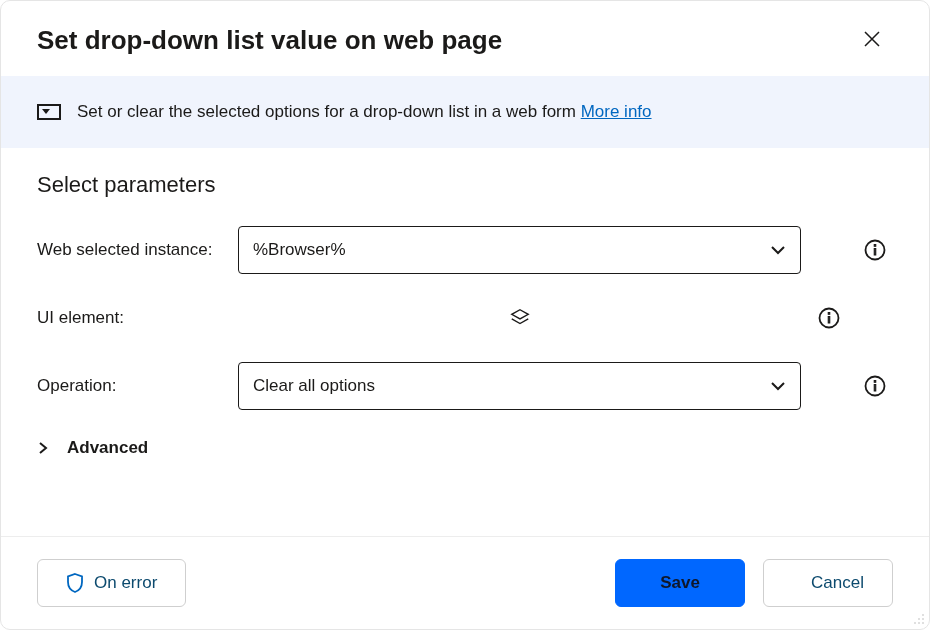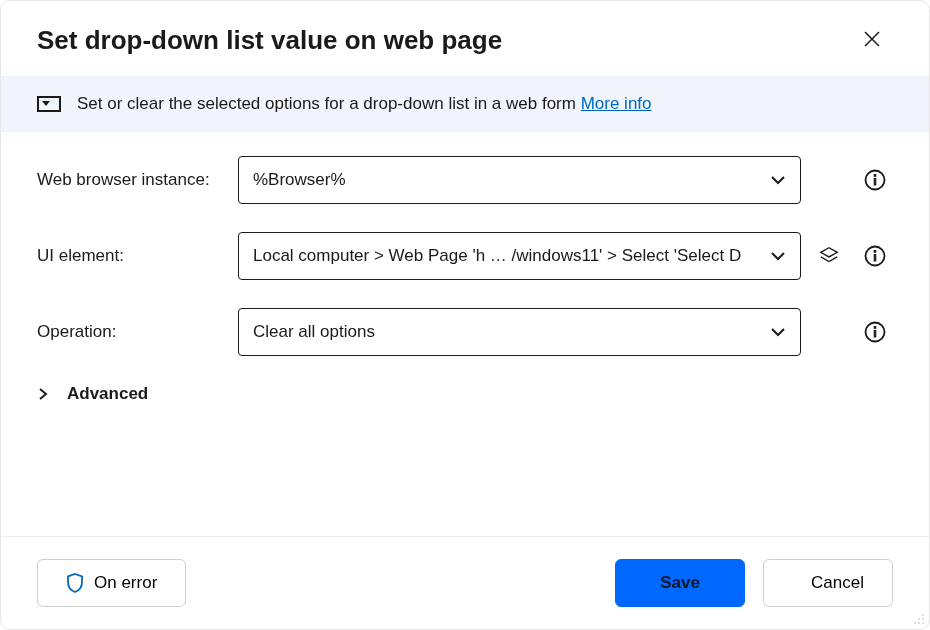--- a/index.html
+++ b/index.html
@@ -11,21 +11,21 @@
   .header {
     display: flex; justify-content: space-between; align-items: center;
     padding: 24px 44px 20px 36px;
     gap: 12px;
   }
   .header h1 { font-size: 26px; font-weight: 600; }
   .close-btn { background: none; border: none; cursor: pointer; padding: 4px; }
   .close-btn svg { width: 18px; height: 18px; stroke: #1b1a19; stroke-width: 1.5; }
 
   .info-bar {
-    background: #f0f4fd; padding: 18px 36px; display: flex; align-items: center; gap: 16px;
+    background: #f0f4fd; padding: 26px 36px; display: flex; align-items: center; gap: 16px;
     font-size: 17px; color: #1b1a19;
   }
   .info-icon-box {
     width: 24px; height: 16px; border: 2px solid #1b1a19; flex-shrink: 0;
     position: relative;
   }
   .info-icon-box::after {
     content: ""; position: absolute; left: 3px; top: 3px;
     width: 0; height: 0; border-left: 4px solid transparent; border-right: 4px solid transparent;
     border-top: 5px solid #1b1a19;
@@ -66,21 +66,21 @@
   }
   .chevron-right { width: 12px; height: 12px; }
   .chevron-right path { stroke: #1b1a19; stroke-width: 2; fill: none; }
 
   .footer {
     border-top: 1px solid #ededed; padding: 22px 36px; display: flex; justify-content: space-between; align-items: center;
   }
   .btn {
     height: 48px; border-radius: 6px; font-size: 17px; cursor: pointer;
     display: inline-flex; align-items: center; justify-content: center; gap: 10px;
-    padding: 0 28px; border: 1px solid #cfcfcf; background: #fff; color: #000000;
+    padding: 0 28px; border: 1px solid #cfcfcf; background: #fff; color: #0c4a6e;
   }
   .btn.primary { background: #0067ff; color: #0f172a; border: 1px solid #0067ff; font-weight: 600; min-width: 130px; }
   .btn.secondary { min-width: 130px; justify-content: flex-end; }
   .btn .shield { width: 18px; height: 20px; }
   .btn .shield path { stroke: #0067c0; stroke-width: 1.8; fill: none; }
 
   .footer-right { display: flex; gap: 18px; }
 
   .resize-grip {
     position: absolute; right: 4px; bottom: 4px; width: 14px; height: 14px;
@@ -104,47 +104,42 @@
   </div>
 
   <div class="info-bar">
     <span class="info-icon-box"></span>
     <span>
       <span>Set or clear the selected options for a drop-down list in a web form </span><a href="#">More info</a>
     </span>
   </div>
 
   <div class="body">
+    <div class="section-title">Select parameters</div>
 
     <div class="param-row no-extra">
-      <div class="param-label">Web browser instance:</div>
+      <div class="param-label">Web selected instance:</div>
       <div class="dropdown">
         <span class="dropdown-text">%Browser%</span>
         <svg class="chevron-down" viewBox="0 0 16 16">
             <path d="M2 5 L8 11 L14 5"></path>
           </svg>
       </div>
       <span class="extra-col-empty"></span>
       <button class="icon-btn">
         <svg class="info-circle" viewBox="0 0 22 22">
           <circle cx="11" cy="11" r="9.5"></circle>
           <rect x="10.2" y="9.5" width="1.6" height="6.5"></rect>
           <rect x="10.2" y="5.5" width="1.6" height="1.8"></rect>
         </svg>
       </button>
     </div>
 
     <div class="param-row">
       <div class="param-label">UI element:</div>
-      <div class="dropdown">
-        <span class="dropdown-text">Local computer &gt; Web Page 'h … /windows11' &gt; Select 'Select D</span>
-        <svg class="chevron-down" viewBox="0 0 16 16">
-            <path d="M2 5 L8 11 L14 5"></path>
-          </svg>
-      </div>
       <button class="icon-btn">
         <svg class="icon-svg" viewBox="0 0 24 24">
           <path d="M12 3 L21 8 L12 13 L3 8 Z"></path>
           <path d="M3 13 L12 18 L21 13"></path>
         </svg>
       </button>
       <button class="icon-btn">
         <svg class="info-circle" viewBox="0 0 22 22">
           <circle cx="11" cy="11" r="9.5"></circle>
           <rect x="10.2" y="9.5" width="1.6" height="6.5"></rect>

